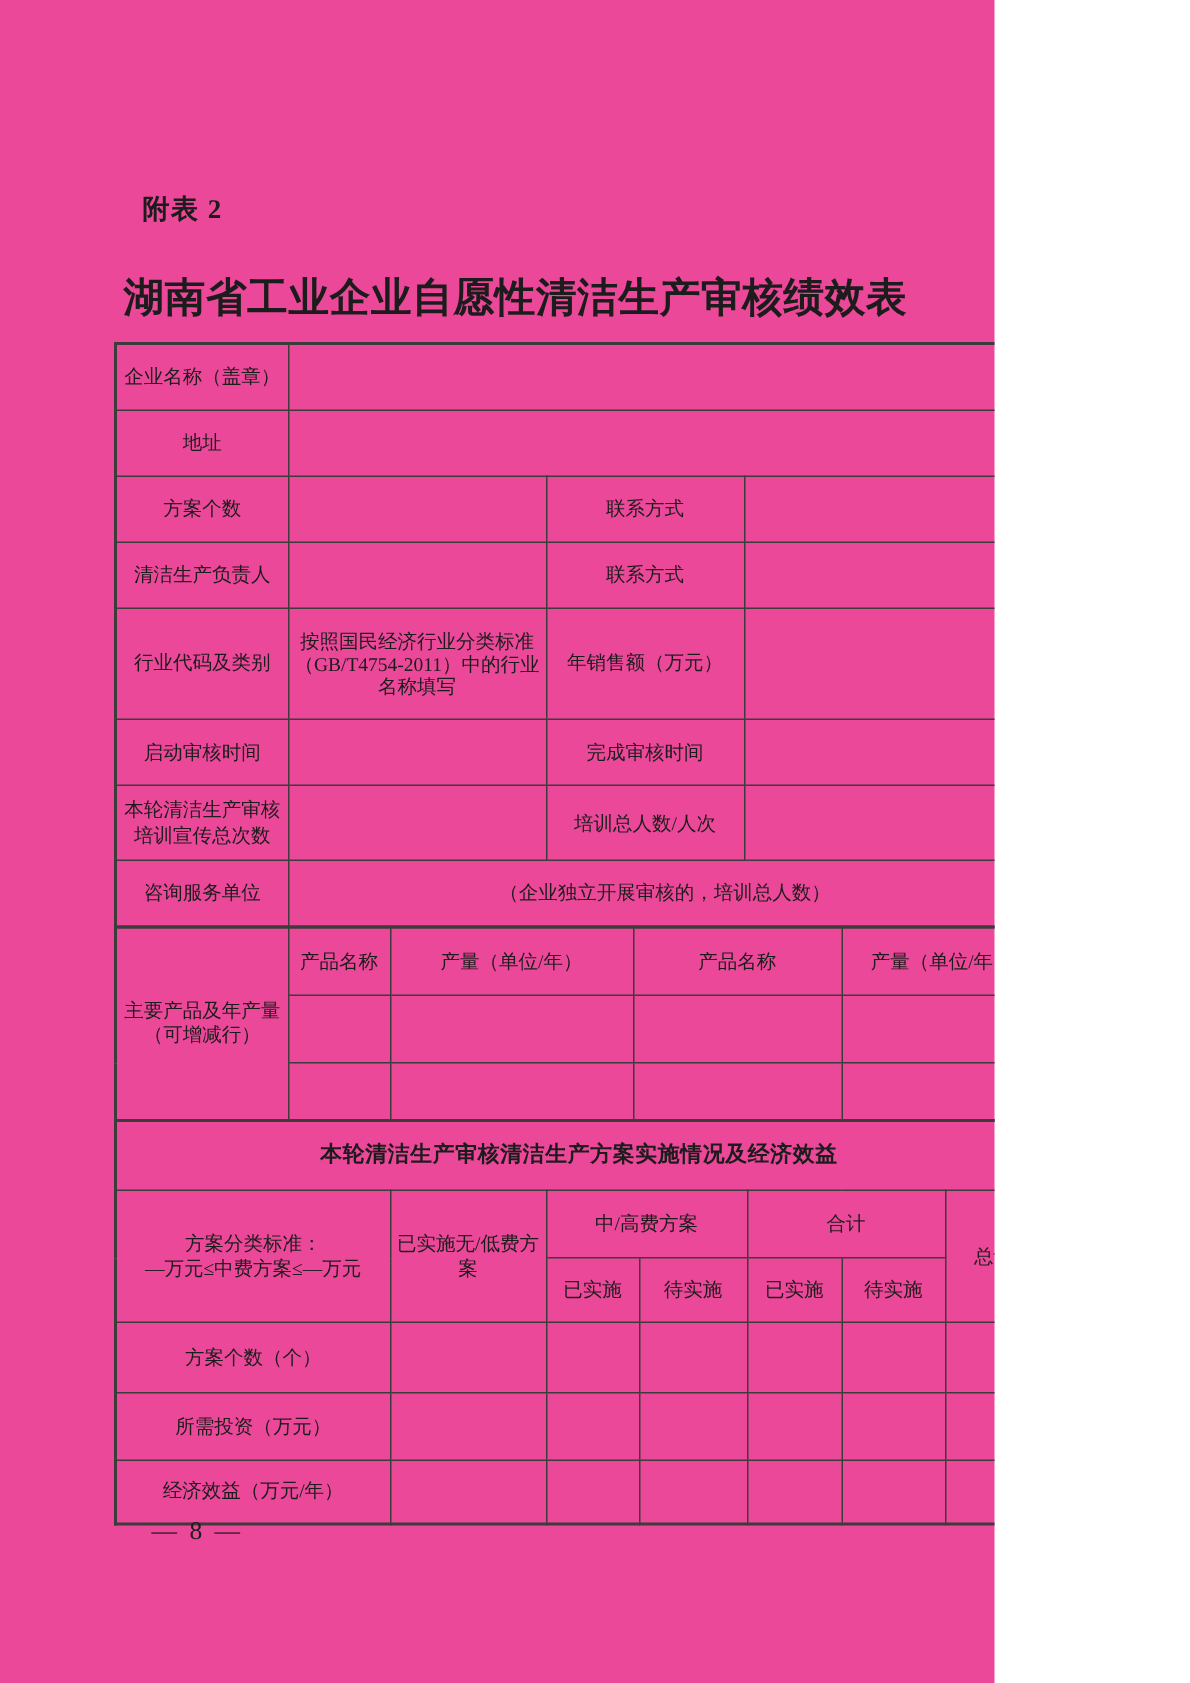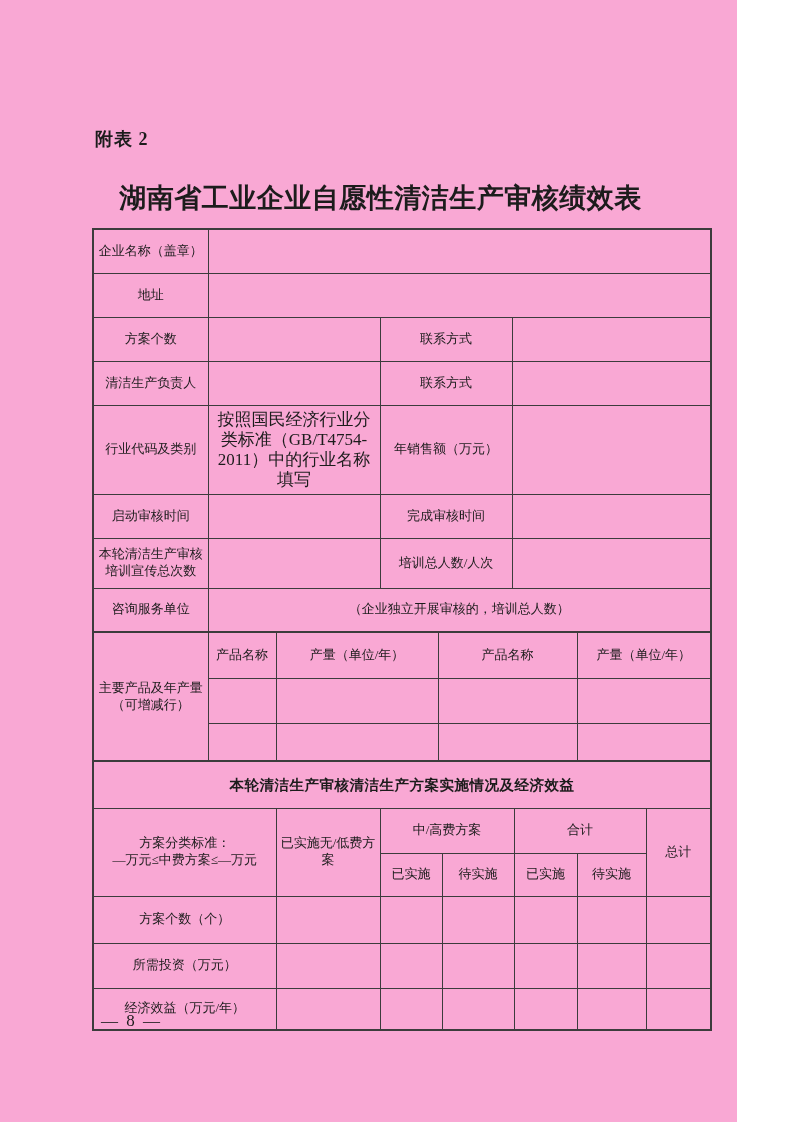--- a/index.html
+++ b/index.html
@@ -1,22 +1,22 @@
 <!DOCTYPE html>
 <html><head>
 <meta charset="utf-8">
 <style>
   * { margin: 0; padding: 0; box-sizing: border-box; }
   html, body { background: #ffffff; }
   body { font-family: "Liberation Serif", "DejaVu Serif", serif; color: #1c1c1c; }
   .sheet {
     position: relative;
-    width: 737px;
+    width: 663px;
     height: 1122px;
-    background: #f9a8d4;
+    background: #ec4899;
     overflow: hidden;
   }
   .appendix {
     position: absolute;
     left: 95px;
     top: 127px;
     font-size: 18px;
     font-weight: bold;
     letter-spacing: 1px;
   }
@@ -26,41 +26,41 @@
     top: 180px;
     width: 100%;
     text-align: center;
     font-size: 27px;
     font-weight: bold;
     letter-spacing: 0.5px;
     padding-left: 24px;
   }
   .tables {
     position: absolute;
-    left: 92px;
+    left: 76px;
     top: 228px;
     width: 620px;
   }
   table.tbl {
     border-collapse: collapse;
     table-layout: fixed;
     width: 620px;
     border: 2px solid #3c3c3c;
   }
   table.tbl + table.tbl { margin-top: -2px; }
   .tbl td {
     border: 1px solid #3c3c3c;
     text-align: center;
     vertical-align: middle;
     font-size: 13px;
     line-height: 1.3;
     padding: 2px 4px;
     overflow: hidden;
   }
-  .tbl td.note-small { font-size: 17px; line-height: 1.18; padding: 4px 2px; }
+  .tbl td.note-small { font-size: 13px; line-height: 1.18; padding: 14px 2px; }
   .tbl td.banner { font-weight: bold; font-size: 14.5px; letter-spacing: 0.5px; }
   .h44 { height: 44px; }
   .h48 { height: 48px; }
   .h50 { height: 50px; }
   .h46 { height: 46px; }
   .h45 { height: 45px; }
   .h38 { height: 38px; }
   .h47 { height: 47px; padding-left: 24px; }
   .h43 { height: 43px; }
   .h42 { height: 42px; margin-top: 12px; }

